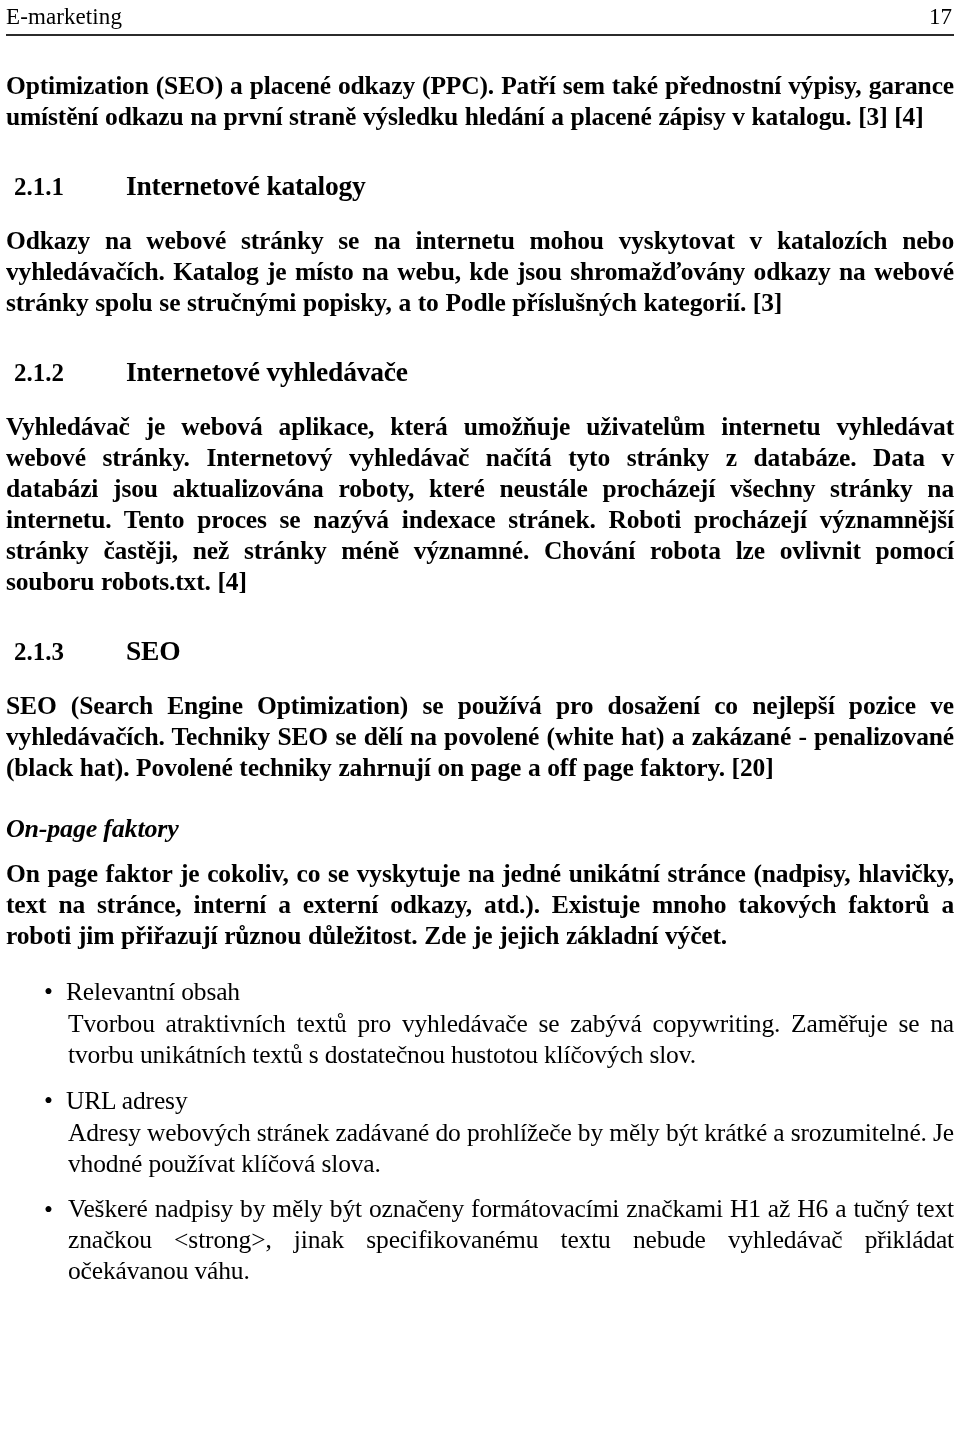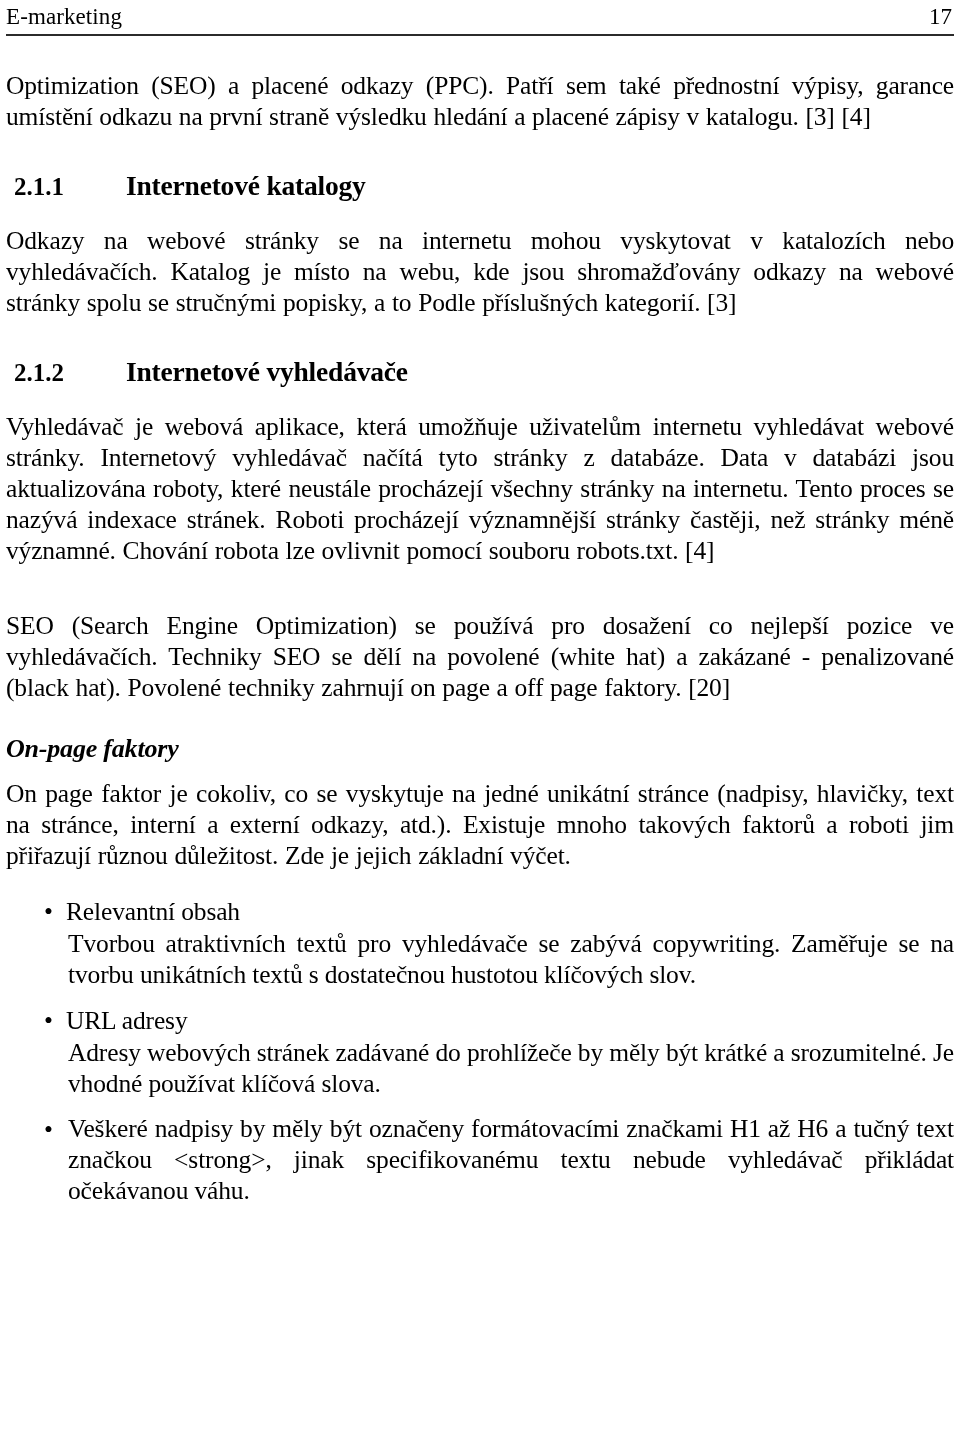--- a/index.html
+++ b/index.html
@@ -51,20 +51,21 @@
   }
 
   p.para {
     margin: 0;
     font-size: 25.5px;
     line-height: 31px;
     text-align: justify;
     text-justify: inter-word;
     letter-spacing: -0.15px;
     word-spacing: 0.5px;
+    font-weight: bold;
   }
 
   .gap-sm { height: 14px; }
   .gap-md { height: 24px; }
   .gap-lg { height: 30px; }
 
   
   .section-heading {
     display: flex;
     align-items: baseline;
@@ -157,20 +158,24 @@
 
     <div class="section-heading">
       <span class="sec-num">2.1.2</span>
       <span class="sec-title">Internetové vyhledávače</span>
     </div>
     <div class="gap-sm"></div>
     <p class="para">Vyhledávač je webová aplikace, která umožňuje uživatelům internetu vyhledávat webové stránky. Internetový vyhledávač načítá tyto stránky z databáze. Data v databázi jsou aktualizována roboty, které neustále procházejí všechny stránky na internetu. Tento proces se nazývá indexace stránek. Roboti procházejí významnější stránky častěji, než stránky méně významné. Chování robota lze ovlivnit pomocí souboru robots.txt. [4]</p>
 
     <div class="gap-lg"></div>
 
+    <div class="section-heading">
+      <span class="sec-num">2.1.3</span>
+      <span class="sec-title">SEO</span>
+    </div>
     <div class="gap-sm"></div>
     <p class="para">SEO (Search Engine Optimization) se používá pro dosažení co nejlepší pozice ve vyhledávačích. Techniky SEO se dělí na povolené (white hat) a zakázané - penalizované (black hat). Povolené techniky zahrnují on page a off page faktory. [20]</p>
 
     <div class="gap-lg"></div>
 
     <div class="sub-heading">On-page faktory</div>
     <div class="gap-sm"></div>
     <p class="para">On page faktor je cokoliv, co se vyskytuje na jedné unikátní stránce (nadpisy, hlavičky, text na stránce, interní a externí odkazy, atd.). Existuje mnoho takových faktorů a roboti jim přiřazují různou důležitost. Zde je jejich základní výčet.</p>
 
     <div class="gap-md"></div>

